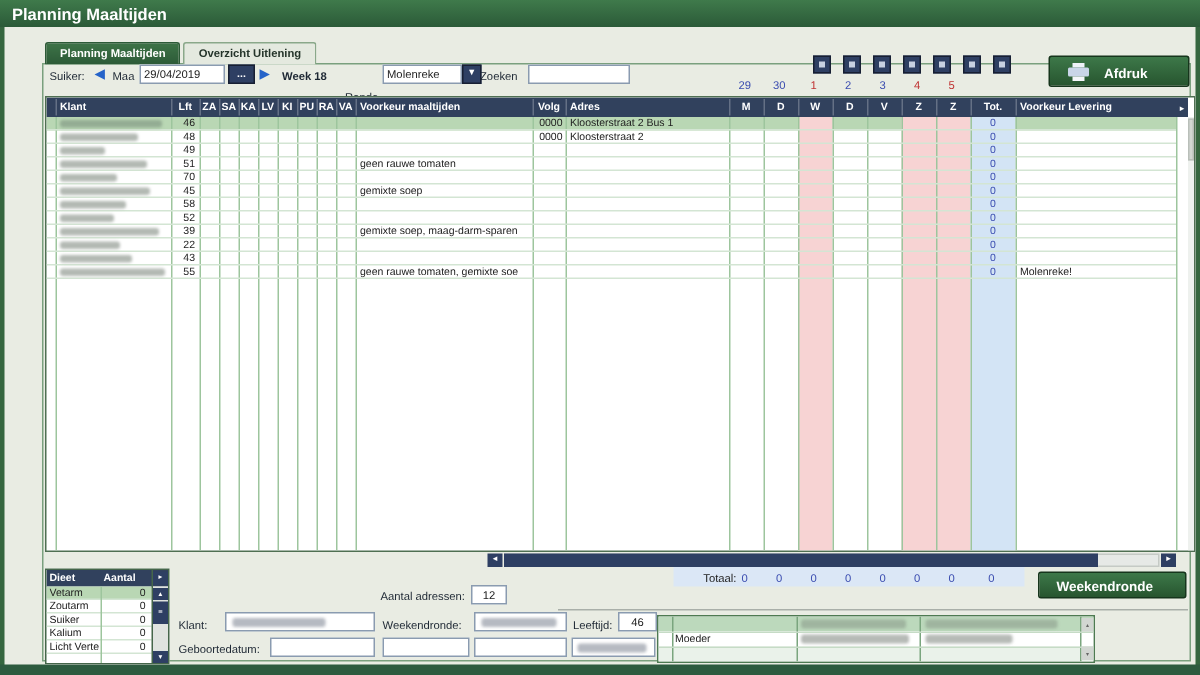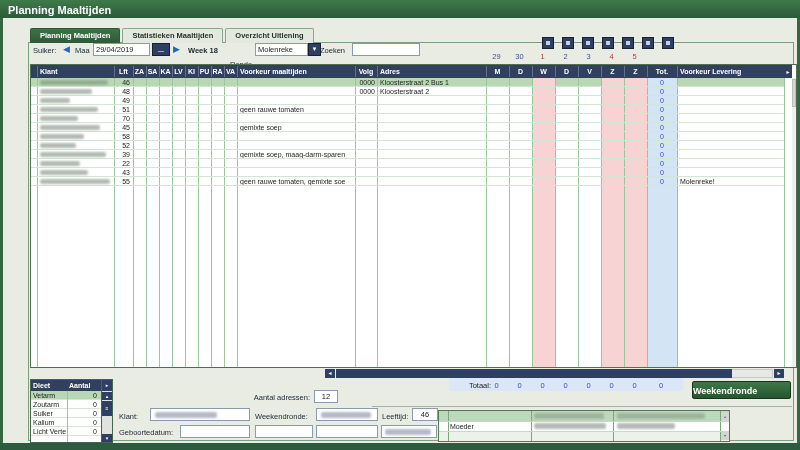--- a/index.html
+++ b/index.html
@@ -33,37 +33,44 @@
 
 <div id="win">
   <div class="titlebar"><span>Planning Maaltijden</span></div>
   <div class="sideborder" style="left:0"></div>
   <div class="sideborder" style="left:797px"></div>
   <div class="footer"></div>
   <div class="panel"></div>
 
   <div class="tabbar">
     <div class="tab active">Planning Maaltijden</div>
-    <div class="tab">Statistieken Maaltijden</div>
     <div class="tab">Overzicht Uitlening</div>
   </div>
 
   <span class="lbl" style="left:33px;top:46px">Suiker:</span>
   <span class="arrow" style="left:63px;top:44px">◀</span>
   <span class="lbl" style="left:75px;top:46px">Maa</span>
   <input class="inp" style="left: 93px; top: 43px; width: 57px;" value="29/04/2019">
   <div class="navybtn" style="left:152px;top:43px;width:18px;height:13px">...</div>
   <span class="arrow" style="left:173px;top:44px">▶</span>
   <span class="lbl bold" style="left:188px;top:46px">Week 18</span>
   <span class="lbl" style="left:230px;top:60px">Ronde</span>
   <div class="inp" style="left:255px;top:43px;width:53px"><span>Molenreke</span></div>
   <div class="navybtn" style="left:308px;top:43px;width:13px;height:13px;font-size:6px">▼</div>
   <span class="lbl" style="left:320px;top:46px">Zoeken</span>
   <input class="inp" style="left: 352px; top: 43px; width: 68px;" value="">
 
+  <div class="greenbtn" style="left:699px;top:37px;width:94px;height:21px">
+    <span class="printer">
+        <i class="pt"></i>
+        <i class="pm"></i>
+        <i class="pb"></i>
+      </span>
+    <span class="gbl" style="left:36px;top:6px">Afdruk</span>
+  </div>
 
   <span class="lbl" style="left:230px;top:393px;width:80px;text-align:right">Aantal adressen:</span>
   <input class="inp" style="left: 314px; top: 390px; width: 24px; text-align: center;" value="12">
   <span class="lbl" style="left:119px;top:412px">Klant:</span>
   <div class="inp" style="left:150px;top:408px;width:100px">
       <i class="blur" style="left:4px;top:3px;width:62px"></i>
     </div>
   <span class="lbl" style="left:255px;top:412px">Weekendronde:</span>
   <div class="inp" style="left:316px;top:408px;width:62px">
       <i class="blur" style="left:4px;top:3px;width:50px"></i>
@@ -72,21 +79,21 @@
   <input class="inp" style="left: 412px; top: 408px; width: 26px; text-align: center;" value="46">
   <span class="lbl" style="left:119px;top:428px">Geboortedatum:</span>
   <div class="inp" style="left:180px;top:425px;width:70px"></div>
   <div class="inp" style="left:255px;top:425px;width:58px"></div>
   <div class="inp" style="left:316px;top:425px;width:62px"></div>
   <div class="inp" style="left:381px;top:425px;width:56px">
       <i class="blur" style="left:3px;top:3px;width:46px"></i>
     </div>
   <div class="divider"></div>
   <div class="greenbtn" style="left:692px;top:381px;width:99px;height:18px">
-    <span class="gbl" style="left:0;top:4px;width:87px;text-align:left;font-size:9px">Weekendronde</span>
+    <span class="gbl" style="left:0;top:4px;width:87px;text-align:center;font-size:9px">Weekendronde</span>
   </div>
 <div style="position: absolute; left: 30px; top: 64px; width: 767px; height: 304px; background: rgb(255, 255, 255); border: 1px solid rgb(79, 111, 82); box-sizing: border-box; font-size: 7px; overflow: hidden;">
       <div style="position: absolute; left: 0px; top: 0px; width: 761px; height: 13px; background: rgb(49, 65, 93);"></div>
       <div style="position: absolute; left: 9px; top: 3px; width: 74px; height: 9px; color: rgb(255, 255, 255); font-weight: bold; text-align: left; white-space: nowrap; overflow: hidden;">Klant</div>
       <div style="position: absolute; left: 83px; top: 3px; width: 19px; height: 9px; color: rgb(255, 255, 255); font-weight: bold; text-align: center; white-space: nowrap; overflow: hidden;">Lft</div>
       <div style="position: absolute; left: 102px; top: 3px; width: 13px; height: 9px; color: rgb(255, 255, 255); font-weight: bold; text-align: center; white-space: nowrap; overflow: hidden;">ZA</div>
       <div style="position: absolute; left: 115px; top: 3px; width: 13px; height: 9px; color: rgb(255, 255, 255); font-weight: bold; text-align: center; white-space: nowrap; overflow: hidden;">SA</div>
       <div style="position: absolute; left: 128px; top: 3px; width: 13px; height: 9px; color: rgb(255, 255, 255); font-weight: bold; text-align: center; white-space: nowrap; overflow: hidden;">KA</div>
       <div style="position: absolute; left: 141px; top: 3px; width: 13px; height: 9px; color: rgb(255, 255, 255); font-weight: bold; text-align: center; white-space: nowrap; overflow: hidden;">LV</div>
       <div style="position: absolute; left: 154px; top: 3px; width: 13px; height: 9px; color: rgb(255, 255, 255); font-weight: bold; text-align: center; white-space: nowrap; overflow: hidden;">KI</div>

